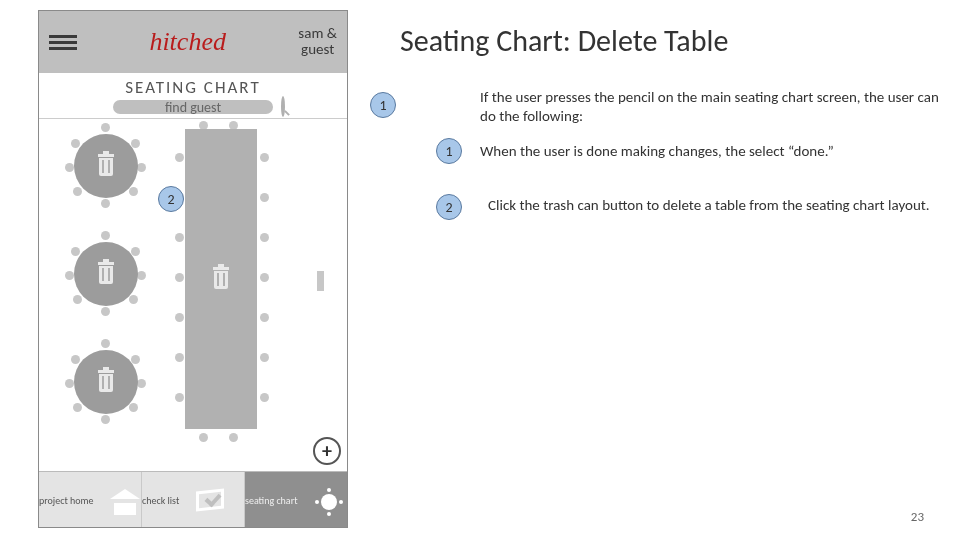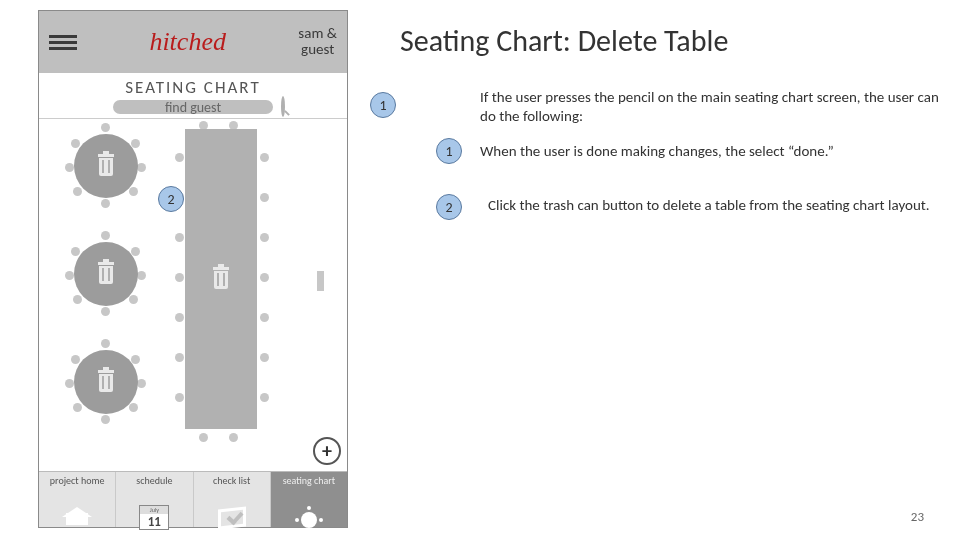--- a/index.html
+++ b/index.html
@@ -107,21 +107,21 @@
     border: 2px solid #555; display: flex; align-items: center; justify-content: center;
     font-size: 20px; font-weight: bold; color: #333; background: #fff;
   }
   
   .bottom-nav {
     height: 56px; background: #e4e4e4; border-top: 1px solid #bbb;
     display: flex;
   }
   .nav-item {
     flex: 1; border-right: 1px solid #c9c9c9;
-    display: flex; flex-direction: column; align-items: center; justify-content: flex-start;
+    display: flex; flex-direction: row; align-items: center; justify-content: flex-start;
     padding-top: 2px; font-size: 10px; color: #555; gap: 16px;
   }
   .nav-item:last-child { border-right: none; }
   .nav-item.active { background: #8f8f8f; color: #eee; }
   .nav-ico { width: 30px; height: 30px; margin-top: 2px; position: relative; }
   .ico-home .roof {
     width: 0; height: 0; border-left: 15px solid transparent; border-right: 15px solid transparent;
     border-bottom: 10px solid #fff; position: absolute; top: 2px; left: 0;
   }
   .ico-home .base {
@@ -292,27 +292,20 @@
 
   <div class="bottom-nav">
     <div class="nav-item">
       <span>project home</span>
       <div class="nav-ico ico-home">
           <div class="roof"></div>
           <div class="base"></div>
         </div>
     </div>
     <div class="nav-item">
-      <span>schedule</span>
-      <div class="nav-ico ico-cal">
-        <div class="m">July</div>
-        <div class="d">11</div>
-      </div>
-    </div>
-    <div class="nav-item">
       <span>check list</span>
       <div class="nav-ico">
           <div class="ico-check"></div>
         </div>
     </div>
     <div class="nav-item active">
       <span>seating chart</span>
       <div class="nav-ico">
           <div class="ico-seat">
             <span class="l"></span>

